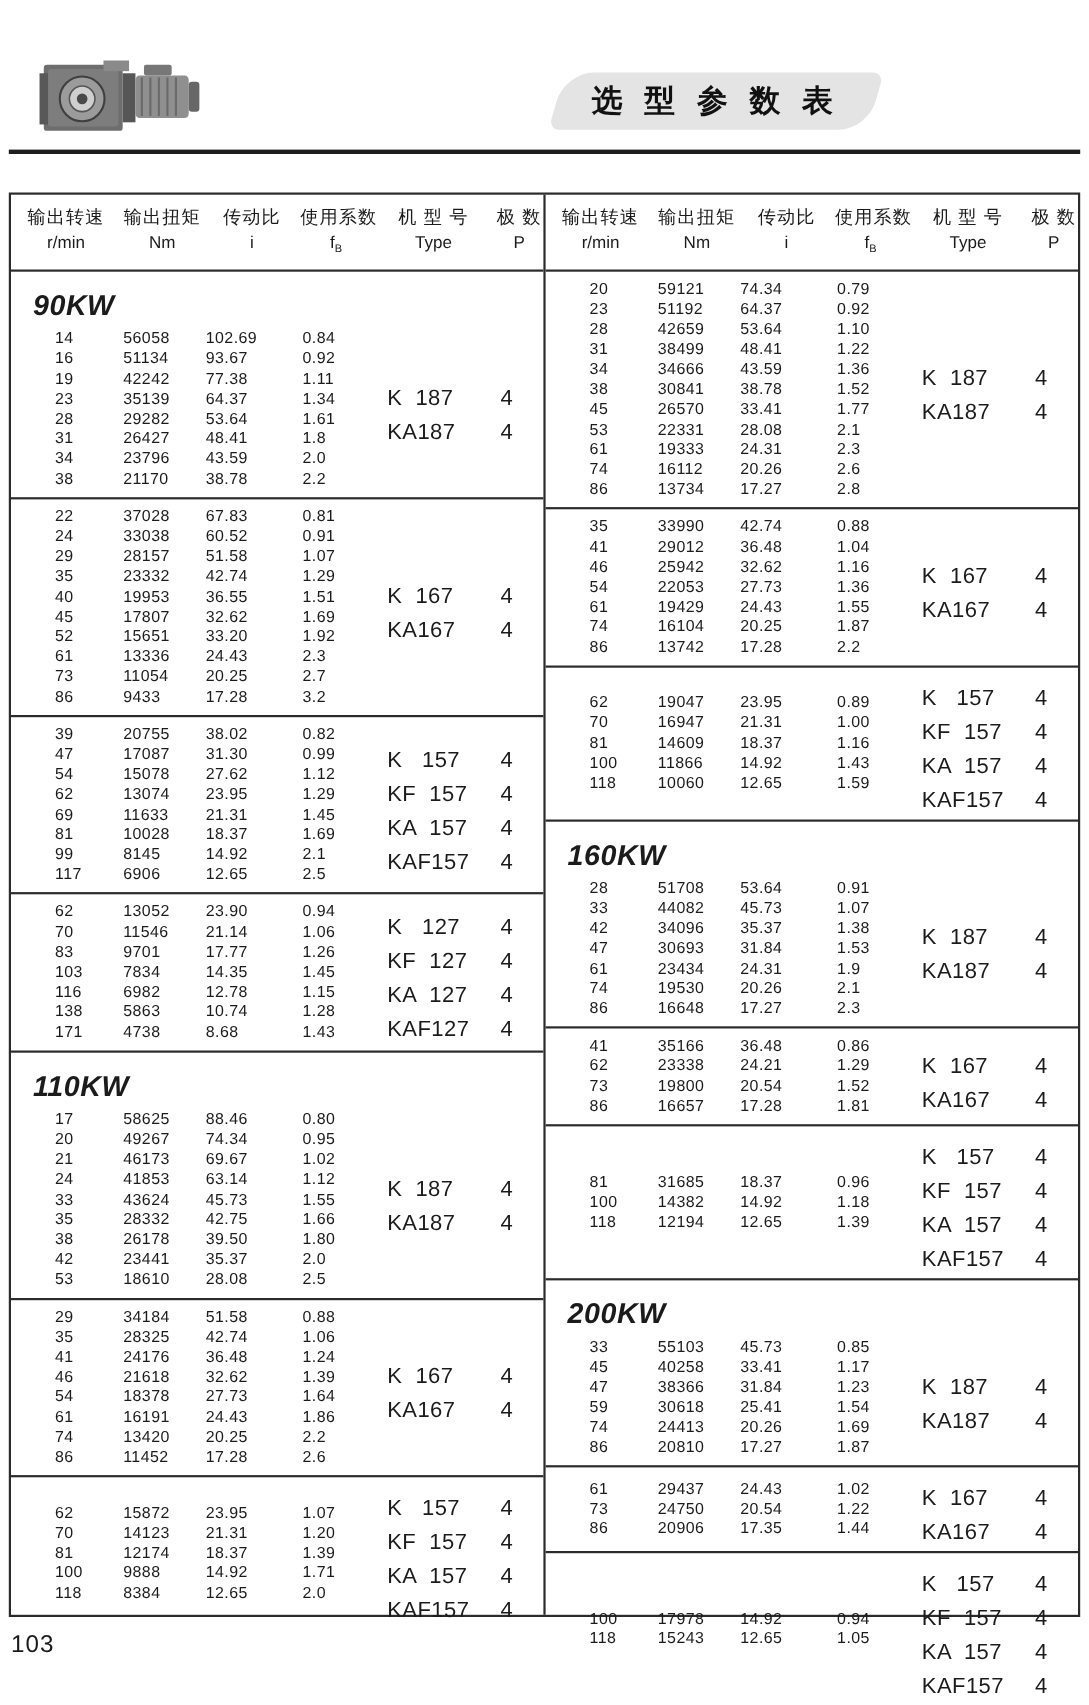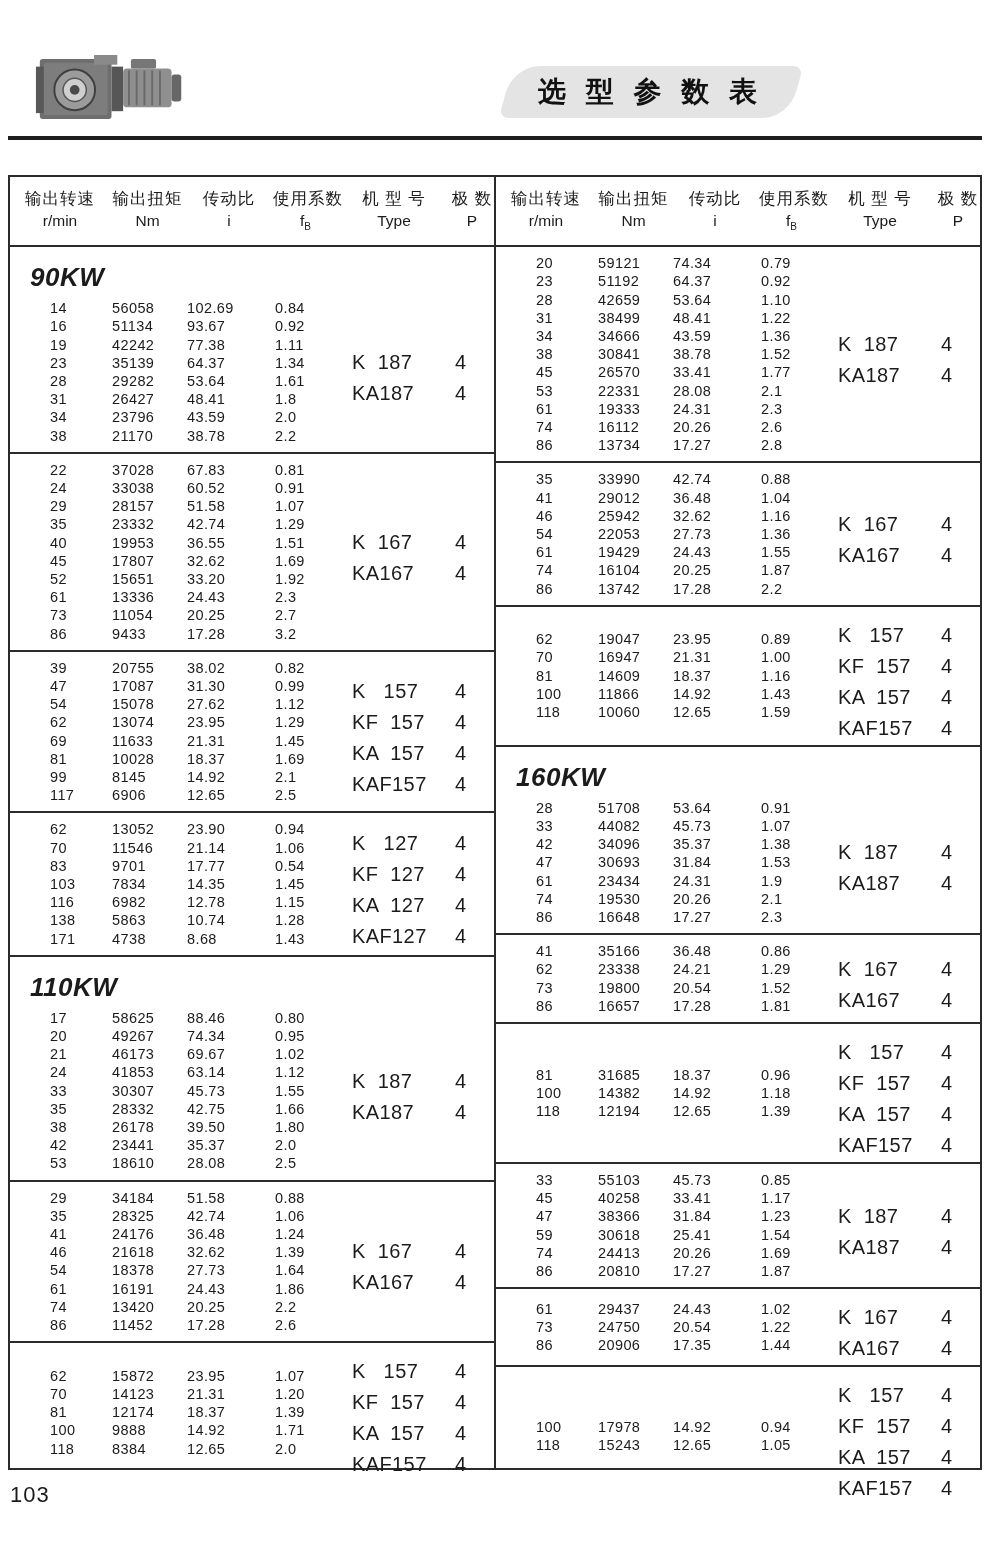--- a/index.html
+++ b/index.html
@@ -288,21 +288,21 @@
               <div class="cell c1">13052</div>
               <div class="cell c2">23.90</div>
               <div class="cell c3">0.94</div>
               <div class="cell c0">70</div>
               <div class="cell c1">11546</div>
               <div class="cell c2">21.14</div>
               <div class="cell c3">1.06</div>
               <div class="cell c0">83</div>
               <div class="cell c1">9701</div>
               <div class="cell c2">17.77</div>
-              <div class="cell c3">0.54</div>
+              <div class="cell c3">1.26</div>
               <div class="cell c0">103</div>
               <div class="cell c1">7834</div>
               <div class="cell c2">14.35</div>
               <div class="cell c3">1.45</div>
               <div class="cell c0">116</div>
               <div class="cell c1">6982</div>
               <div class="cell c2">12.78</div>
               <div class="cell c3">1.15</div>
               <div class="cell c0">138</div>
               <div class="cell c1">5863</div>
@@ -347,21 +347,21 @@
               <div class="cell c3">0.95</div>
               <div class="cell c0">21</div>
               <div class="cell c1">46173</div>
               <div class="cell c2">69.67</div>
               <div class="cell c3">1.02</div>
               <div class="cell c0">24</div>
               <div class="cell c1">41853</div>
               <div class="cell c2">63.14</div>
               <div class="cell c3">1.12</div>
               <div class="cell c0">33</div>
-              <div class="cell c1">30307</div>
+              <div class="cell c1">43624</div>
               <div class="cell c2">45.73</div>
               <div class="cell c3">1.55</div>
               <div class="cell c0">35</div>
               <div class="cell c1">28332</div>
               <div class="cell c2">42.75</div>
               <div class="cell c3">1.66</div>
               <div class="cell c0">38</div>
               <div class="cell c1">26178</div>
               <div class="cell c2">39.50</div>
               <div class="cell c3">1.80</div>
@@ -763,20 +763,21 @@
                 <span class="pole">4</span>
               </div>
               <div class="type-row">
                 <span class="type-label">KAF157</span>
                 <span class="pole">4</span>
               </div>
             </div>
           </div>
         </div>
         <div class="group">
+          <div class="section-title">200KW</div>
           <div class="group-body">
             <div class="rows">
               <div class="cell c0">33</div>
               <div class="cell c1">55103</div>
               <div class="cell c2">45.73</div>
               <div class="cell c3">0.85</div>
               <div class="cell c0">45</div>
               <div class="cell c1">40258</div>
               <div class="cell c2">33.41</div>
               <div class="cell c3">1.17</div>

